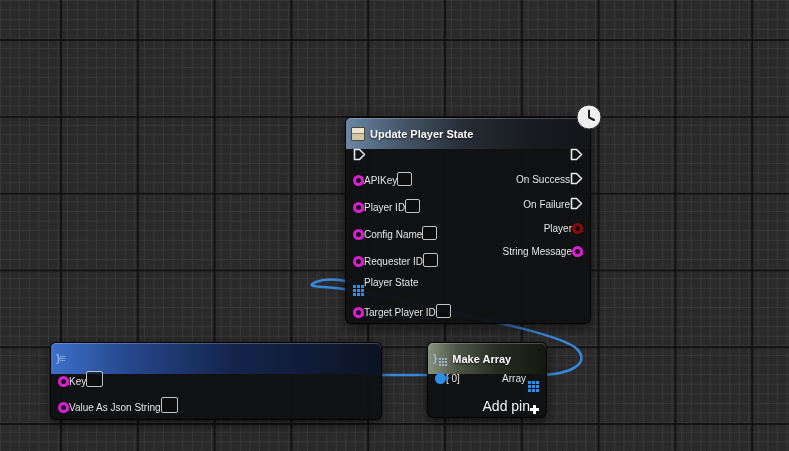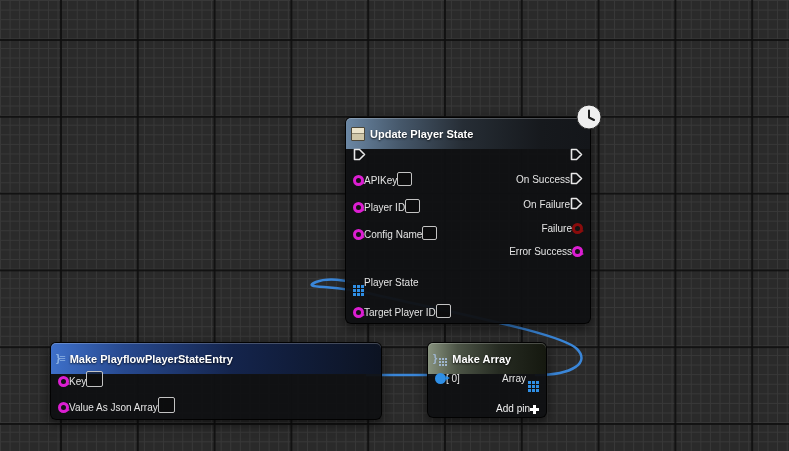--- a/index.html
+++ b/index.html
@@ -51,21 +51,21 @@
   .str{--c:#dc1ed2;} .struct{--c:#2f8fe6;} .bool{--c:#8a0c0c;}
   .exec-svg{display:block;}
   
   .fn-icon{width:12px;height:12px;border:1px solid #4d483a;border-radius:1px;flex:none;
     background:linear-gradient(#ece4cb 0 42%,#8d866f 42% 52%,#cfc6a8 52% 100%);}
   .mk-icon{color:#8fb4e3;font-size:11px;font-weight:bold;letter-spacing:-1px;line-height:1;flex:none;}
   .arr-icon-wrap{display:flex;align-items:center;gap:2px;flex:none;}
   .arr-brace{color:#9fb6cf;font-size:11px;font-weight:bold;line-height:1;}
   .mini-grid{width:2px;height:2px;background:#9fb6cf;margin-right:6px;
     box-shadow:3px 0 #9fb6cf,6px 0 #9fb6cf,0 3px #9fb6cf,3px 3px #9fb6cf,6px 3px #9fb6cf,0 6px #9fb6cf,3px 6px #9fb6cf,6px 6px #9fb6cf;}
-  .addpin{color:#f2f2f2;font-size:10px;}
+  .addpin{color:#f2f2f2;font-size:14px;}
   .plus{width:9px;height:9px;position:relative;flex:none;}
   .plus::before,.plus::after{content:"";position:absolute;background:#fff;}
   .plus::before{left:3px;top:0;width:3px;height:9px;}
   .plus::after{left:0;top:3px;width:9px;height:3px;}
   .latent{position:absolute;z-index:3;}
 </style>
 </head>
 <body>
 
 <div class="canvas">
@@ -94,20 +94,25 @@
     <div class="row" style="top:79px">
       <span class="pin pin-ring str"></span>
       <span class="plabel">Player ID</span>
       <span class="textbox"></span>
     </div>
     <div class="row" style="top:106px">
       <span class="pin pin-ring str"></span>
       <span class="plabel">Config Name</span>
       <span class="textbox"></span>
     </div>
+    <div class="row" style="top:133px">
+      <span class="pin pin-ring str"></span>
+      <span class="plabel">Requester ID</span>
+      <span class="textbox"></span>
+    </div>
     <div class="row" style="top:154px">
       <span class="pin pin-grid struct"></span>
       <span class="plabel">Player State</span>
     </div>
     <div class="row" style="top:184px">
       <span class="pin pin-ring str"></span>
       <span class="plabel">Target Player ID</span>
       <span class="textbox"></span>
     </div>
 
@@ -122,47 +127,46 @@
         <polygon points="1.5,1.5 6.5,1.5 11.5,6.5 6.5,11.5 1.5,11.5" fill="none" stroke="#e8e8e8" stroke-width="1.6" stroke-linejoin="round"></polygon>
       </svg>
     </div>
     <div class="row out" style="top:76px">
       <span class="plabel">On Failure</span>
       <svg class="exec-svg" width="13" height="13">
         <polygon points="1.5,1.5 6.5,1.5 11.5,6.5 6.5,11.5 1.5,11.5" fill="none" stroke="#e8e8e8" stroke-width="1.6" stroke-linejoin="round"></polygon>
       </svg>
     </div>
     <div class="row out" style="top:100px">
-      <span class="plabel">Failure</span>
+      <span class="plabel">Player</span>
       <span class="pin pin-ring bool"></span>
     </div>
     <div class="row out" style="top:123px">
-      <span class="plabel">Error Success</span>
+      <span class="plabel">String Message</span>
       <span class="pin pin-ring str"></span>
     </div>
   </div>
 
   <svg class="latent" style="left:576px;top:104px" width="26" height="26">
     <circle cx="13" cy="13" r="12" fill="#efefef" stroke="#2b2b2b" stroke-width="1"></circle>
     <path d="M13 6.5 L13 13.5 L18 16" fill="none" stroke="#1d1d1d" stroke-width="2" stroke-linecap="round" stroke-linejoin="round"></path>
   </svg>
 
   <div class="node" style="left:50px;top:342px;width:332px;height:78px;">
     <div class="hdr hdr-struct">
       <span class="mk-icon">}≡</span>
-      <span class="title">Make PlayflowPlayerStateEntry</span>
     </div>
     <div class="row" style="top:28px">
       <span class="pin pin-ring str"></span>
       <span class="plabel">Key</span>
       <span class="textbox" style="width:17px;height:16px"></span>
     </div>
     <div class="row" style="top:54px">
       <span class="pin pin-ring str"></span>
-      <span class="plabel">Value As Json Array</span>
+      <span class="plabel">Value As Json String</span>
       <span class="textbox" style="width:17px;height:16px"></span>
     </div>
   </div>
 
   <div class="node" style="left:427px;top:342px;width:120px;height:76px;">
     <div class="hdr hdr-array">
       <span class="arr-icon-wrap">
         <span class="arr-brace">}</span>
         <span class="mini-grid"></span>
       </span>

